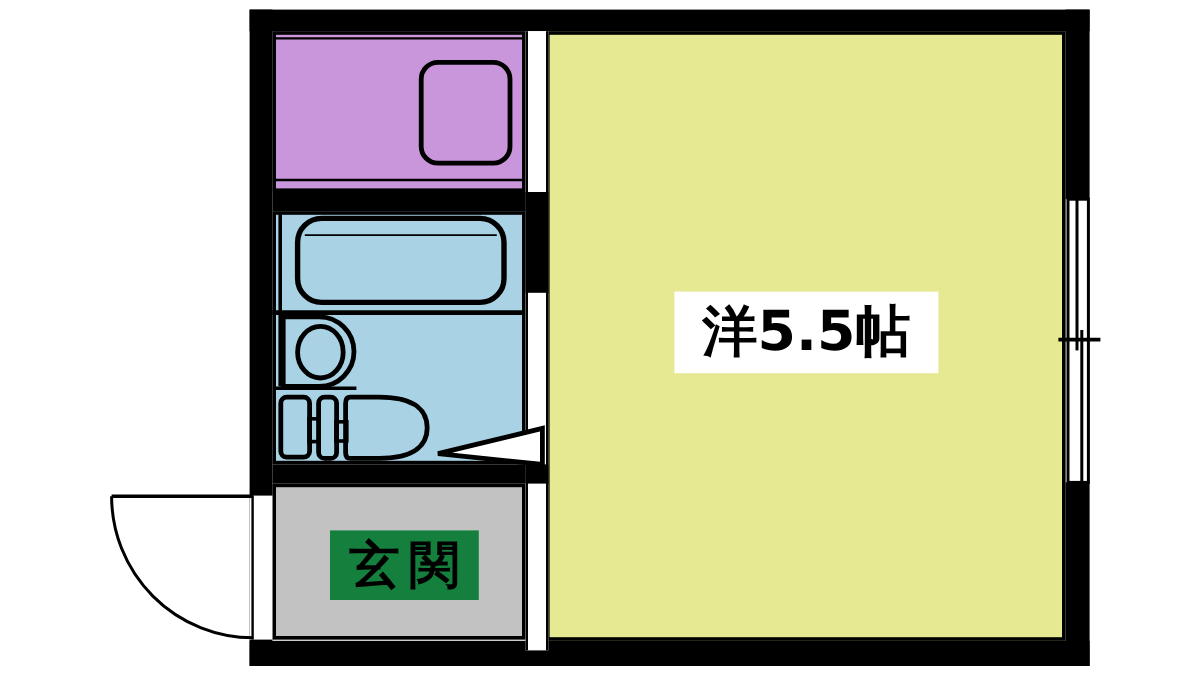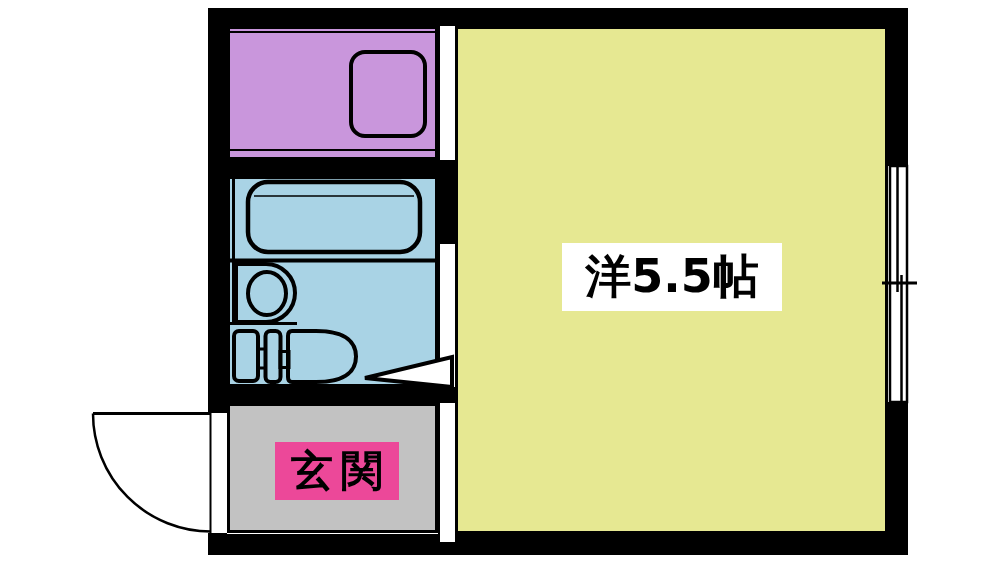--- a/index.html
+++ b/index.html
@@ -79,16 +79,16 @@
     </g>
 
     <g fill="none" stroke="#000000">
       <rect x="890" y="166" width="17" height="236" stroke-width="2.5" fill="#ffffff"></rect>
       <line x1="897.5" y1="166" x2="897.5" y2="292" stroke-width="2.5"></line>
       <line x1="901.5" y1="275" x2="901.5" y2="402" stroke-width="2.5"></line>
       <line x1="882" y1="283" x2="917" y2="283" stroke-width="3"></line>
     </g>
   </svg>
 
-  <div class="label entrance" style="background-color: #ec4899;">玄関</div>
+  <div class="label entrance" style="background-color: #15803d;">玄関</div>
   <div class="label main" style="background-color: rgb(255, 255, 255);">洋5.5帖</div>
 
 </div>
 
 </body></html>

